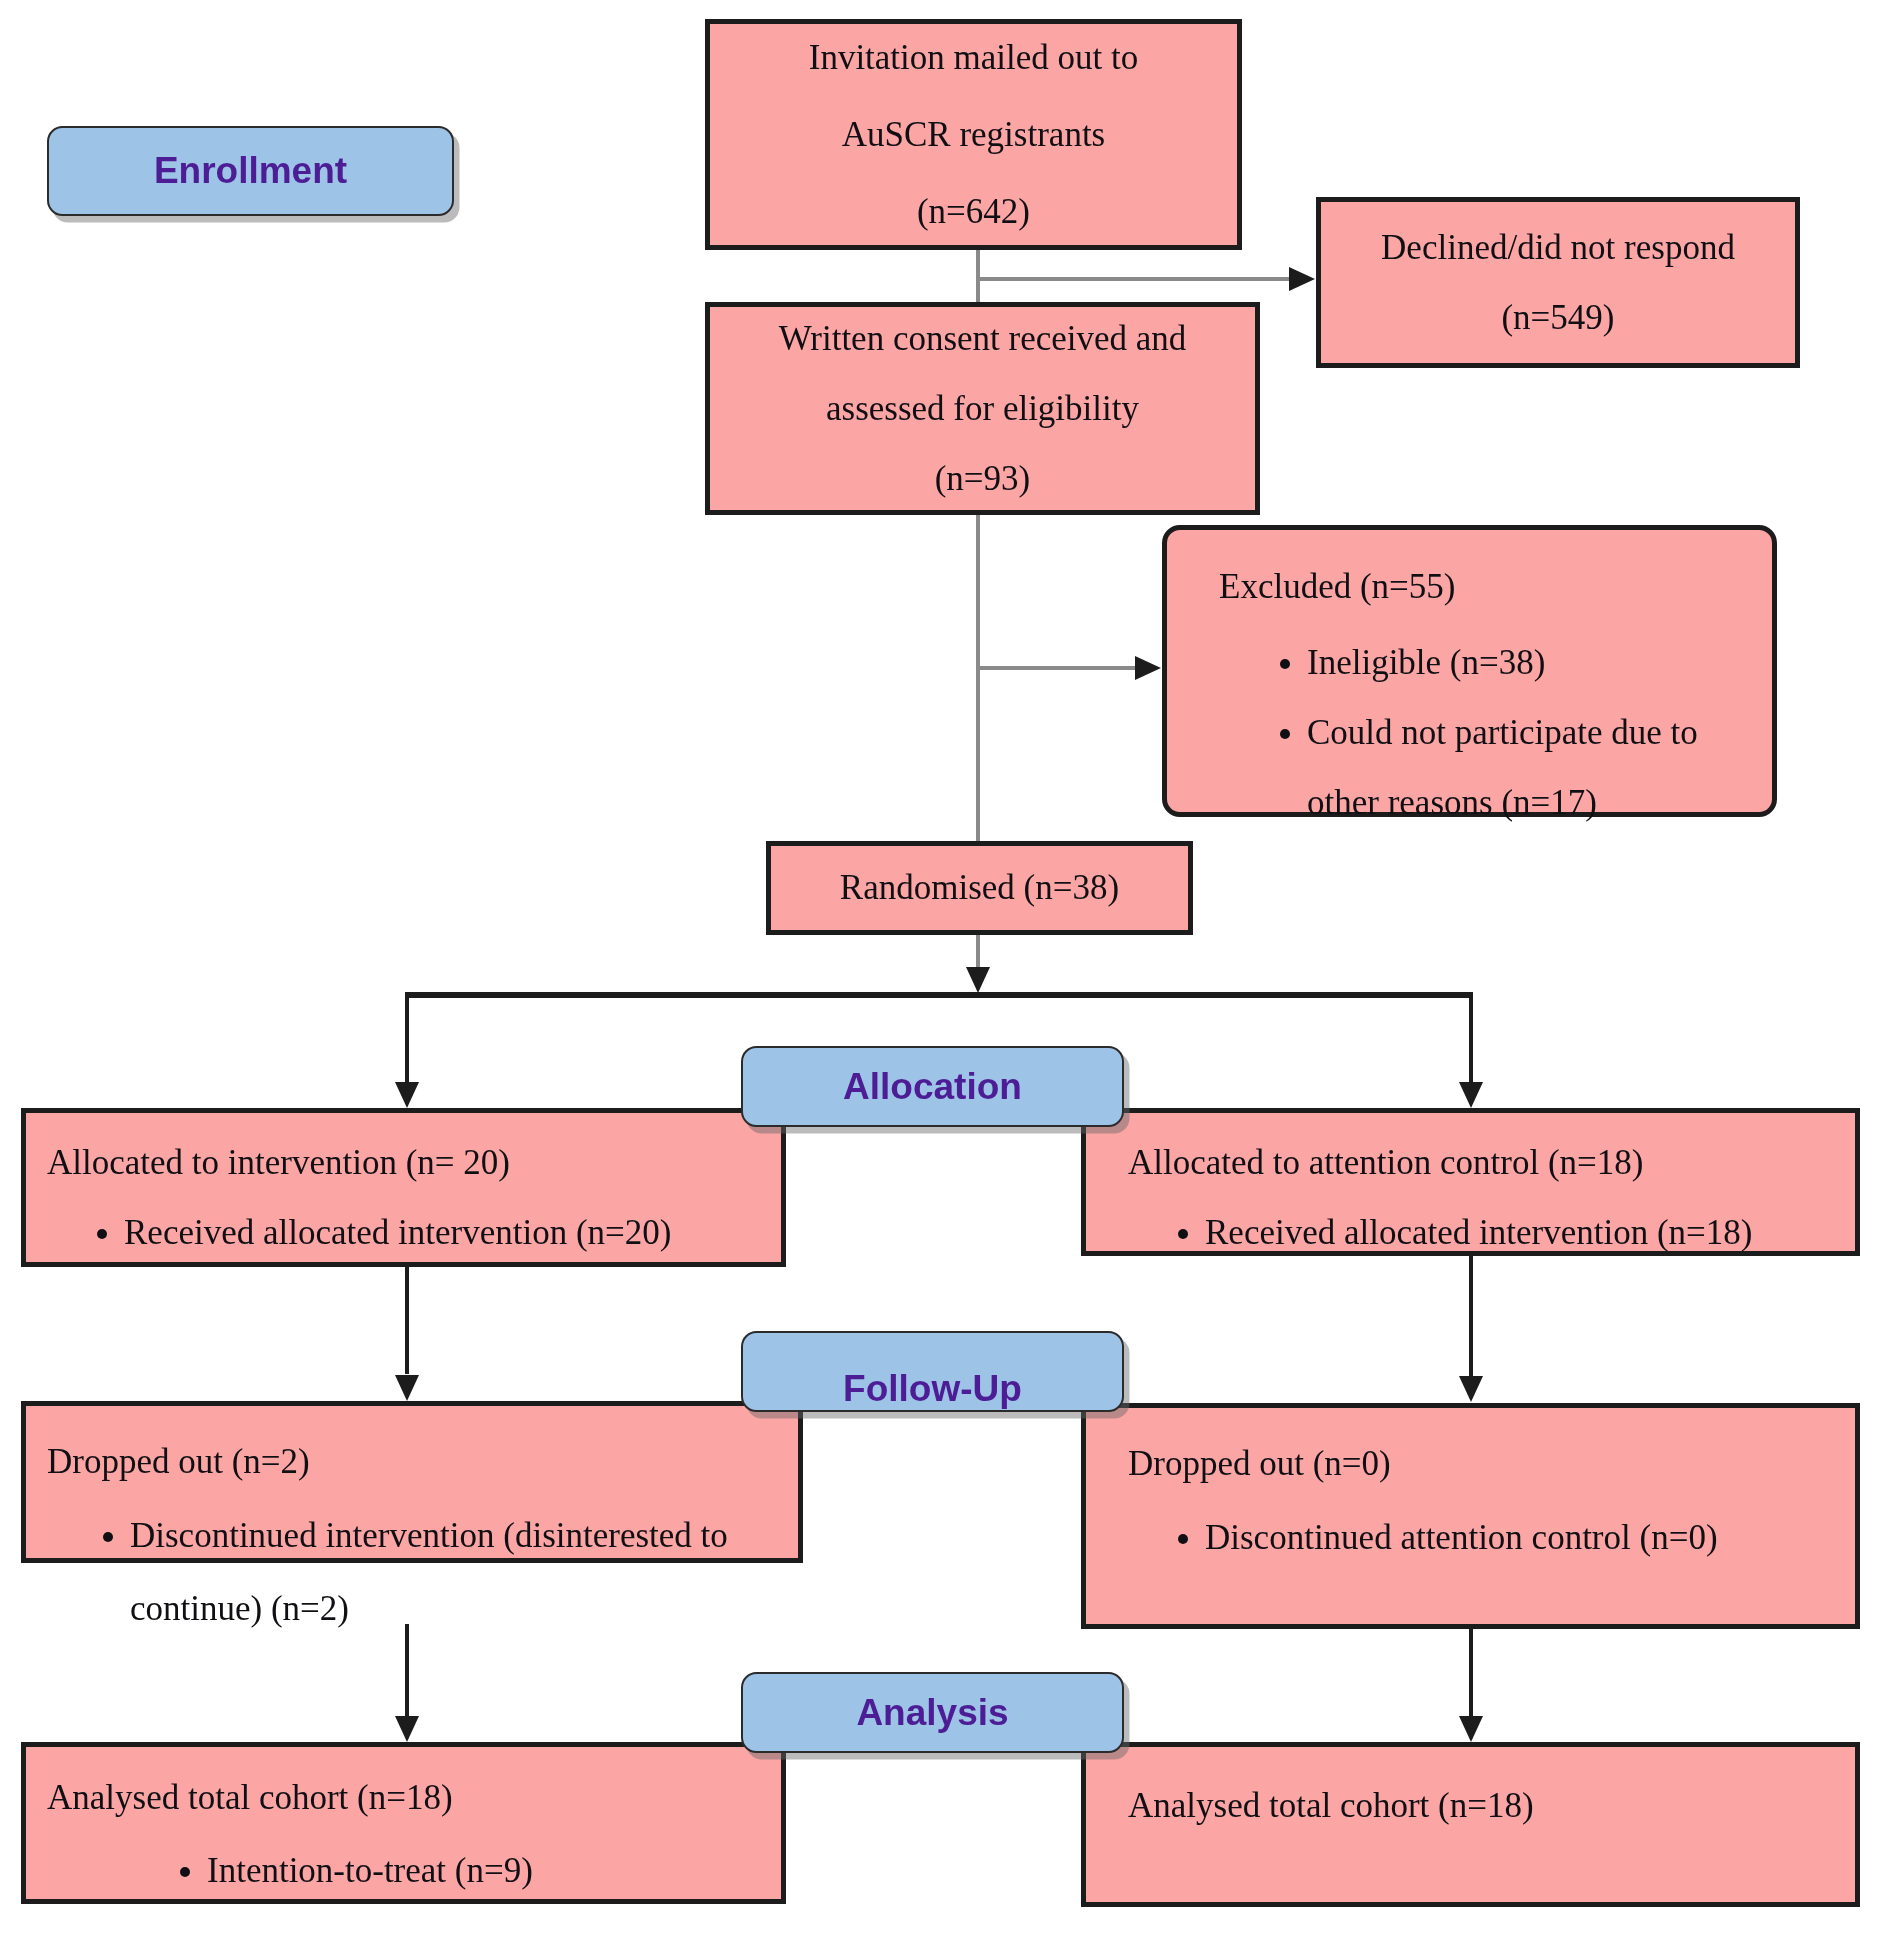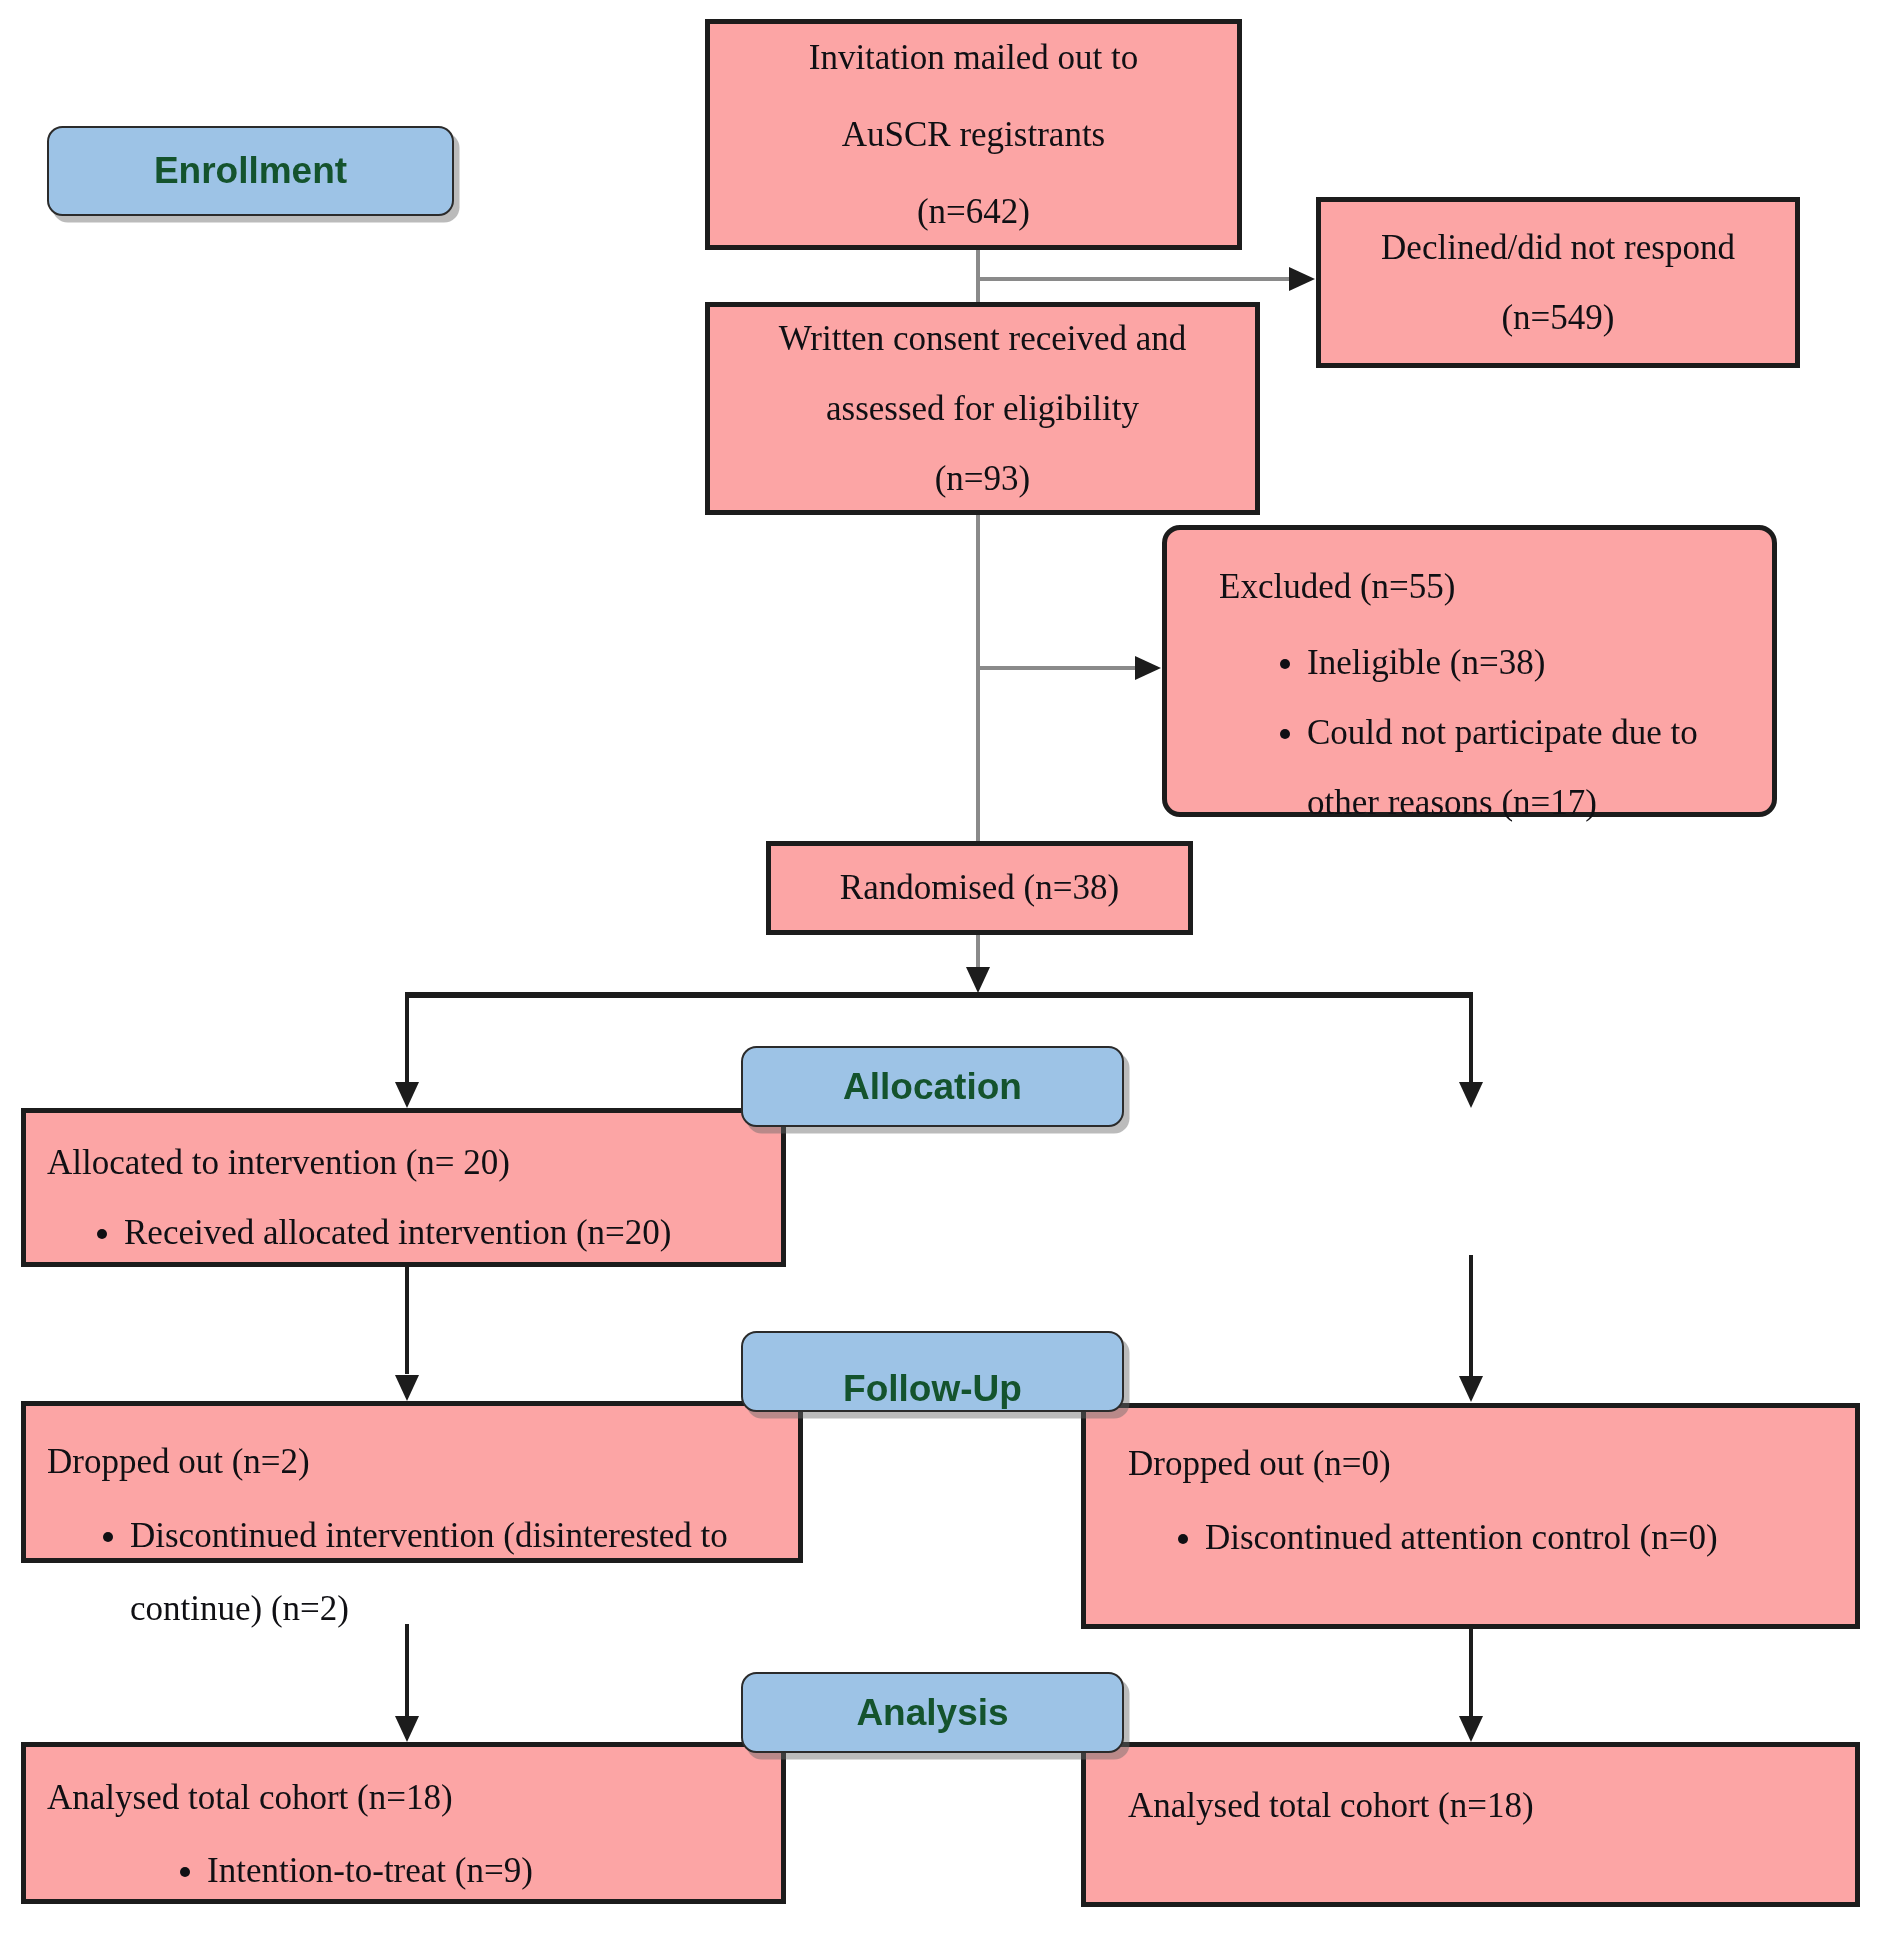--- a/index.html
+++ b/index.html
@@ -35,21 +35,21 @@
   .stage{
     position:absolute;
     background:#9dc3e6;
     border:2.8px solid #2b2b2b;
     border-radius:15.4px;
     box-shadow:5.5px 6.6px 0 rgba(105,105,105,0.45);
     display:flex;align-items:center;justify-content:center;
     font-family:"Liberation Sans","DejaVu Sans",sans-serif;
     font-weight:bold;
     font-size:37px;
-    color:#14532d;
+    color:#4c1d95;
     box-sizing:border-box;
     z-index:5;
   }
   
   .vline,.hline{position:absolute;}
   .gray{background:#8a8a8a;}
   .black{background:#1c1c1c;}
   .vline{width:4.4px;}
   .hline{height:4.4px;}
   .hline.thick{height:6px;}
@@ -140,20 +140,26 @@
     <span>Randomised (n=38)</span>
   </div>
 
   <div class="box listbox" style="left:21px;top:1108px;width:765px;height:159px;padding:15.4px 5.5px 0 21px;">
     <span class="title">Allocated to intervention (n= 20)</span>
     <ul style="padding-left:77px;margin-top:0;">
       <li>Received allocated intervention (n=20)</li>
     </ul>
   </div>
 
+  <div class="box listbox" style="left:1081px;top:1108px;width:779px;height:148px;padding:15.4px 5.5px 0 42px;">
+    <span class="title">Allocated to attention control (n=18)</span>
+    <ul style="padding-left:77px;margin-top:0;">
+      <li>Received allocated intervention (n=18)</li>
+    </ul>
+  </div>
 
   <div class="box listbox" style="left:21px;top:1401px;width:782px;height:162px;padding:19px 13.8px 0 21px;line-height:2.1;">
     <span class="title">Dropped out (n=2)</span>
     <ul style="padding-left:83px;margin-top:0;">
       <li>Discontinued intervention (disinterested to continue) (n=2)</li>
     </ul>
   </div>
 
   <div class="box listbox" style="left:1081px;top:1403px;width:779px;height:226px;padding:19px 5.5px 0 42px;line-height:2.1;">
     <span class="title">Dropped out (n=0)</span>

